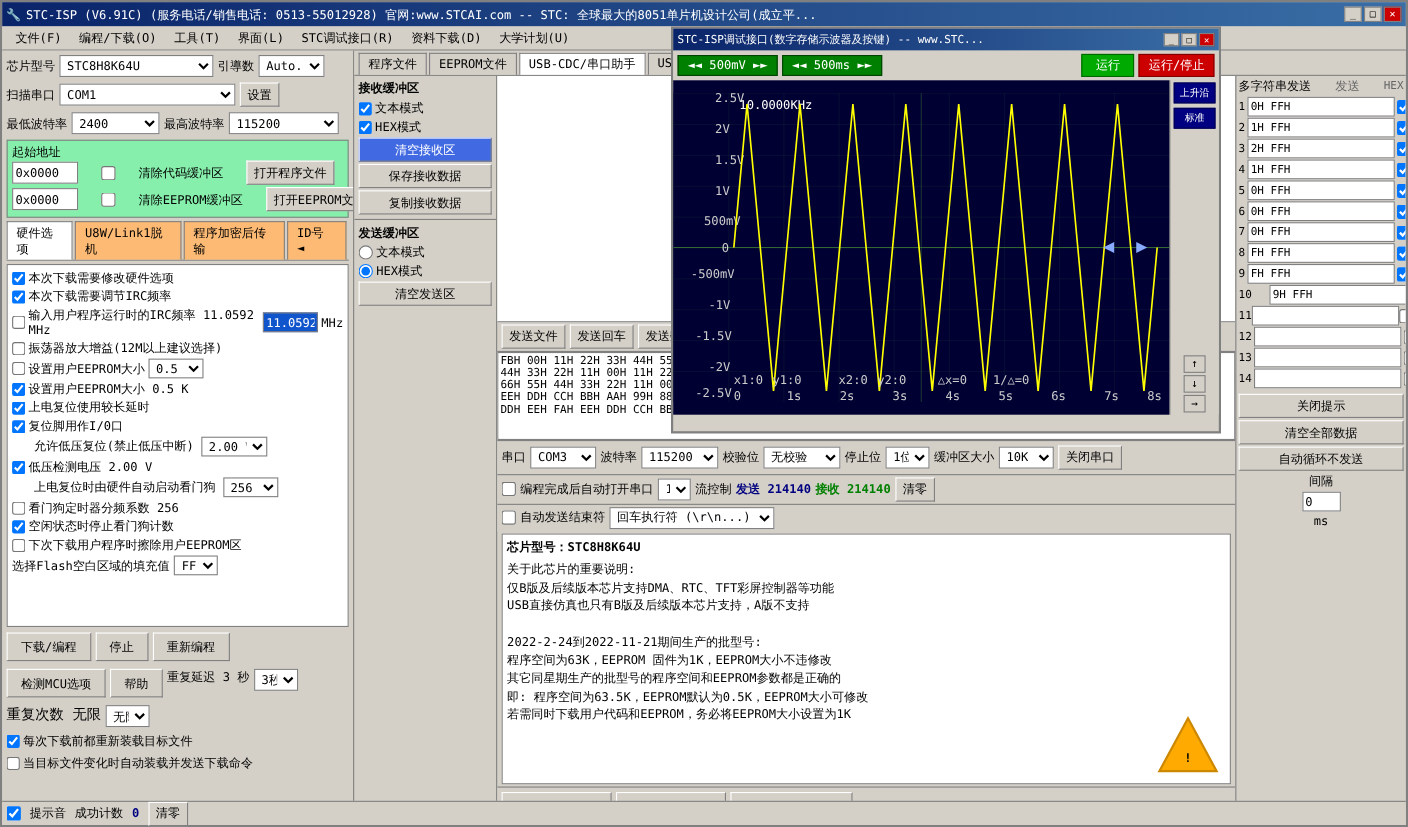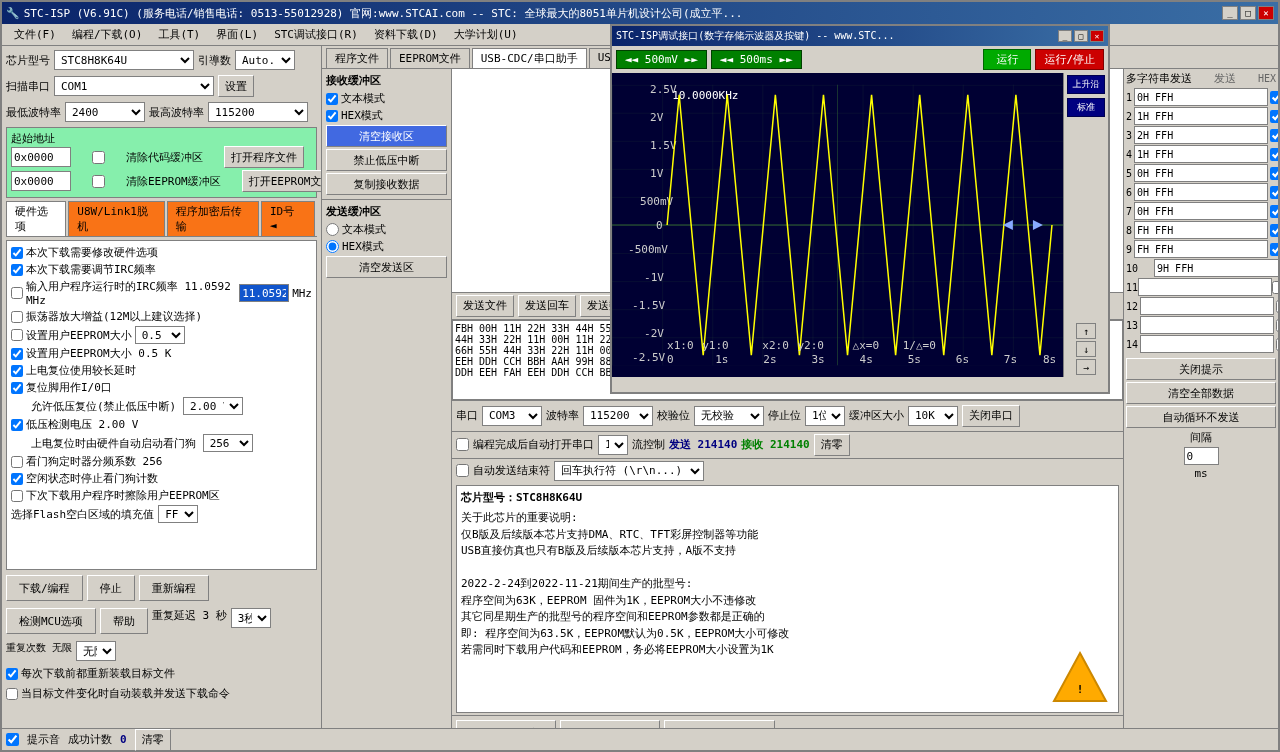--- a/index.html
+++ b/index.html
@@ -44,21 +44,21 @@
     
     .section-box { border: 1px solid #808080; padding: 4px; background: #86efac; }
     
     .checkbox-row { display: flex; align-items: center; gap: 3px; margin-bottom: 2px; }
     .checkbox-row input[type="checkbox"] { width: 12px; height: 12px; }
     
     .address-row { display: flex; align-items: center; gap: 21px; margin-bottom: 2px; }
     .addr-input { width: 60px; height: 20px; background: white; border: 1px solid #808080; font-size: 11px; padding: 0 2px; }
     
     .tab-bar { display: flex; border-bottom: 1px solid #808080; }
-    .tab { padding: 2px 8px; border: 1px solid #808080; border-bottom: none; background: #f97316; cursor: pointer; font-size: 11px; margin-right: 2px; }
+    .tab { padding: 2px 8px; border: 1px solid #808080; border-bottom: none; background: #fdba74; cursor: pointer; font-size: 11px; margin-right: 2px; }
     .tab.active { background: white; }
     
     
     .hw-options { border: 1px solid #808080; flex: 1; overflow-y: auto; padding: 4px; background: white; min-height: 200px; max-height: 330px; }
     
     
     .bottom-buttons { display: flex; gap: 4px; padding: 2px 0; flex-wrap: wrap; }
     .btn-large { 
       background: #d4d0c8; border: 1px solid; border-color: #ffffff #808080 #808080 #ffffff;
       padding: 3px 12px; cursor: pointer; font-size: 11px; height: 26px;
@@ -255,21 +255,21 @@
         <button class="btn-large">停止</button>
         <button class="btn-large">重新编程</button>
       </div>
       <div class="bottom-buttons">
         <button class="btn-large">检测MCU选项</button>
         <button class="btn-large">帮助</button>
         <span style="font-size:11px;">重复延迟 3 秒</span>
         <select style="height:20px; font-size:11px; width:40px;"><option>3秒</option></select>
       </div>
       <div class="bottom-buttons">
-        <span style="font-size:10px;font-family:Liberation Mono, monospace;">重复次数 无限</span>
+        <span style="font-size:13px;font-family:Liberation Mono, monospace;">重复次数 无限</span>
         <select style="height:20px; font-size:11px; width:40px;"><option>无限</option></select>
       </div>
       <div class="checkbox-row">
         <input type="checkbox" checked="" style="">
         <span>每次下载前都重新装载目标文件</span>
       </div>
       <div class="checkbox-row">
         <input type="checkbox" style="">
         <span>当目标文件变化时自动装载并发送下载命令</span>
       </div>
@@ -292,21 +292,21 @@
             <div style="font-size:11px; font-weight:bold; margin-bottom:3px;">接收缓冲区</div>
             <div class="checkbox-row">
               <input type="checkbox" checked="" style="">
               <span>文本模式</span>
             </div>
             <div class="checkbox-row">
               <input type="checkbox" checked="" style="">
               <span>HEX模式</span>
             </div>
             <button class="button-sm" style="width:100%; margin-bottom:2px; background:#4169e1; color:white;">清空接收区</button>
-            <button class="button-sm" style="width:100%; margin-bottom:2px;">禁止低压中断</button>
+            <button class="button-sm" style="width:100%; margin-bottom:2px;">保存接收数据</button>
             <button class="button-sm" style="width:100%;">复制接收数据</button>
           </div>
 
           <div style="padding:4px;">
             <div style="font-size:11px; font-weight:bold; margin-bottom:3px;">发送缓冲区</div>
             <div class="checkbox-row">
               <input type="radio" name="sendMode" style="">
               <span>文本模式</span>
             </div>
             <div class="checkbox-row">

